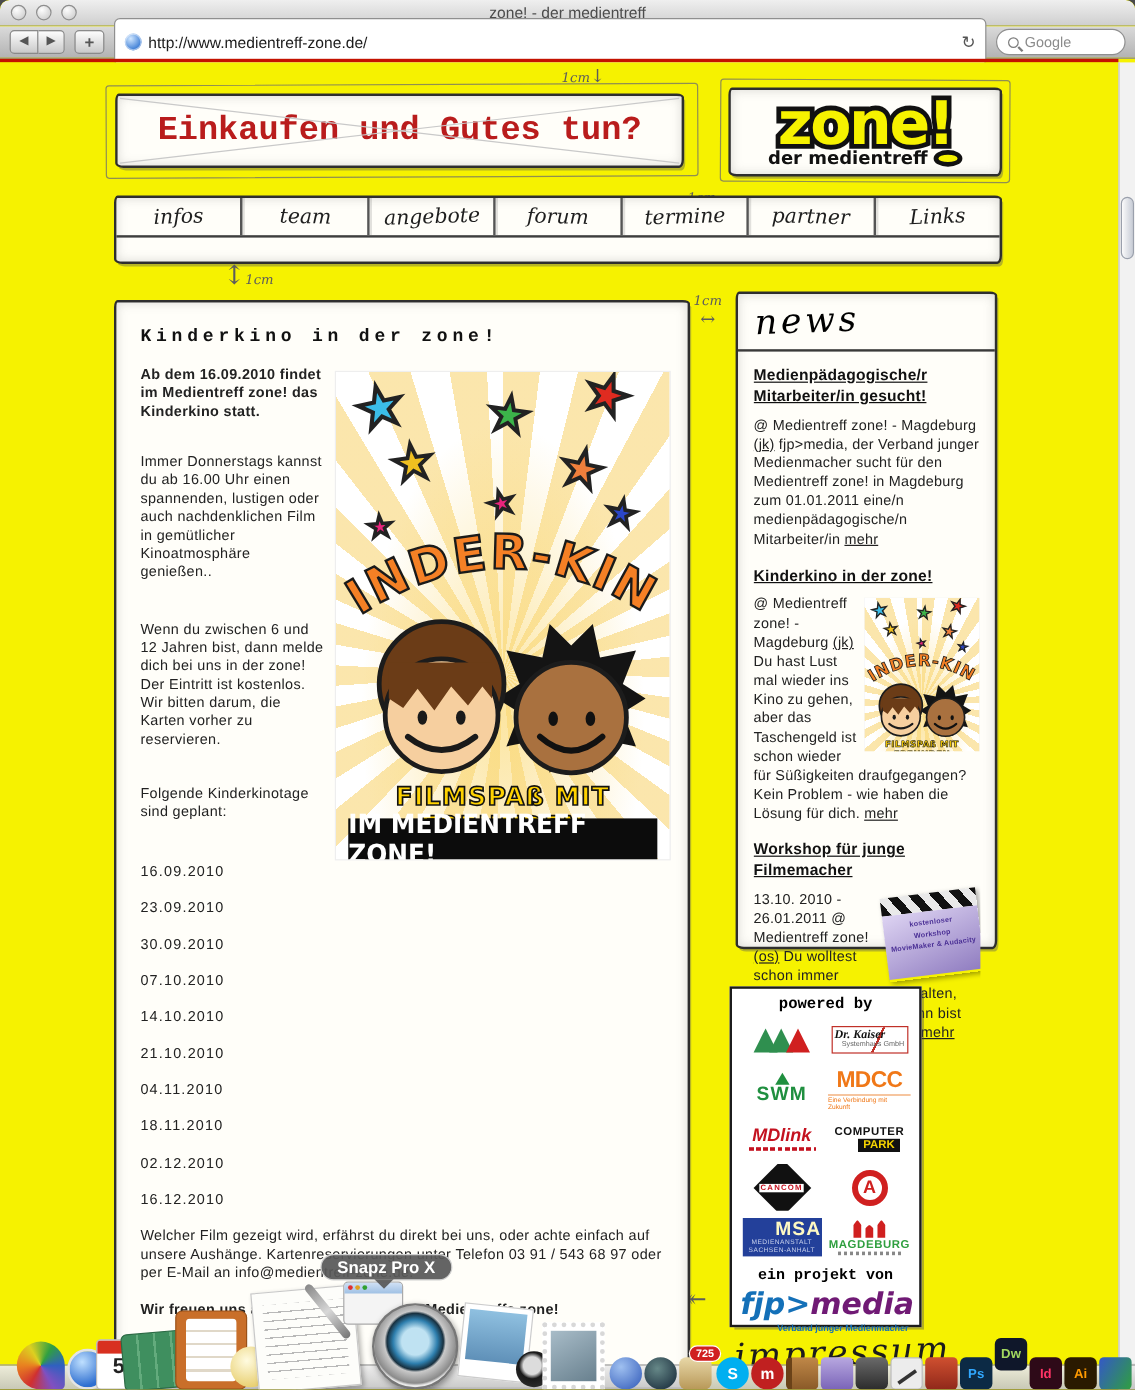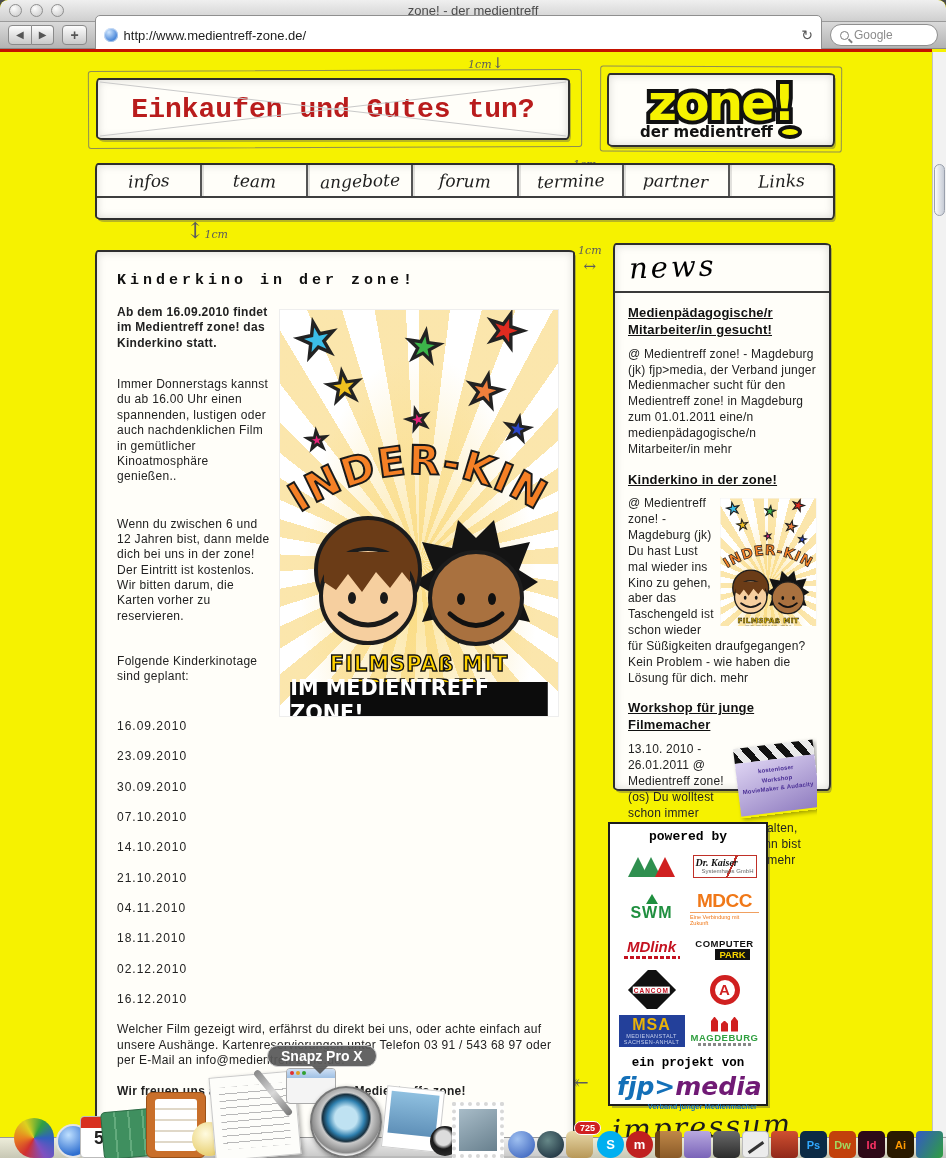--- a/index.html
+++ b/index.html
@@ -96,21 +96,21 @@
 
   
   .news{left:613px;top:191px;width:218px;height:548px;}
   .news-hd{padding:5px 14px 7px;border-bottom:2px solid #3a3a3a;}
   .news-hd span{display:inline-block;font:italic 29px "DejaVu Serif",serif;letter-spacing:3px;transform:rotate(-2deg);}
   .news-bd{padding:12px 12px 6px 13px;}
   .nitem{margin-bottom:14px;overflow:hidden;}
   .nt{font-weight:700;font-size:13px;text-decoration:underline;letter-spacing:.2px;
      color:#111;margin-bottom:8px;line-height:1.3;}
   .nb{font-size:12px;line-height:1.32;letter-spacing:.2px;color:#222;}
-  .lnk{cursor:pointer;}
+  .lnk{text-decoration:underline;cursor:pointer;}
   .older{font-weight:700;font-size:12.5px;text-decoration:underline;margin:16px 0 8px;cursor:pointer;}
   .mini-wrap{width:97px;height:128px;overflow:hidden;float:right;margin:2px 0 4px 6px;}
   .mini-wrap .poster{transform:scale(.345);transform-origin:0 0;}
   .clapper{float:right;width:80px;height:70px;margin:2px 0 4px 6px;transform:rotate(-7deg);
     box-shadow:2px 2px 4px rgba(0,0,0,.35);}
   .clap-top{height:15px;background:repeating-linear-gradient(55deg,#111 0 7px,#e9e9e9 7px 14px);}
   .clap-body{height:53px;background:linear-gradient(160deg,#ddd3f2,#8f7cc0);text-align:center;
     color:#4a2f95;font-size:6px;font-weight:700;padding-top:6px;line-height:1.6;}
 
   
@@ -130,21 +130,21 @@
   .mdl-t{font:italic 900 15px "Liberation Sans";color:#c41220;}
   .mdl-u{width:56px;height:3px;margin-top:1px;
     background:repeating-linear-gradient(90deg,#c41220 0 4px,transparent 4px 6px);}
   .cp1{font:900 9.5px "Liberation Sans";color:#111;letter-spacing:.5px;}
   .cp2{font:900 9.5px "Liberation Sans";color:#f7d400;background:#111;padding:0 4px;margin-left:16px;}
   .cc-d{width:34px;height:34px;background:#111;transform:rotate(45deg);display:flex;align-items:center;justify-content:center;}
   .cc-s{transform:rotate(-45deg);background:#fff;padding:0 1px;font:900 6.5px "Liberation Sans";color:#c41220;letter-spacing:1px;}
   .afa{width:30px;height:30px;border:5px solid #d02020;border-radius:50%;display:flex;align-items:center;justify-content:center;
        font:900 15px "Liberation Sans";color:#d02020;}
   .msa{background:#23409a;width:66px;padding:2px 0;text-align:center;}
-  .msa .l1{font:900 16px "Liberation Sans";color:#eab308;letter-spacing:1px;line-height:1;}
+  .msa .l1{font:900 16px "Liberation Sans";color:#fef9c3;letter-spacing:1px;line-height:1;text-align:right;}
   .msa .l2{font-size:5.5px;color:#c6d0ec;letter-spacing:.4px;}
   .mgd-tw{display:flex;gap:3px;align-items:flex-end;height:16px;}
   .mgd-tw i{display:block;width:7px;height:15px;background:#d02020;
     clip-path:polygon(50% 0,100% 30%,100% 100%,0 100%,0 30%);}
   .mgd-t{font:900 9.5px "Liberation Sans";color:#2f9f3f;letter-spacing:.5px;}
   .mgd-s{width:54px;height:3px;background:repeating-linear-gradient(90deg,#888 0 3px,transparent 3px 5px);}
   .prj{text-align:center;font:700 12.5px "Liberation Mono",monospace;margin:6px 0 2px;}
   .fjp-row{text-align:center;line-height:1;}
   .fjp-b{font:italic 900 25px "DejaVu Sans",sans-serif;color:#1470b8;}
   .fjp-k{font:italic 900 25px "DejaVu Sans",sans-serif;color:#701a75;}
@@ -530,21 +530,21 @@
   <div class="di smallci" style="left:597px;bottom:0;background:#00aff0;">S</div>
   <div class="di smallci" style="left:626px;bottom:0;background:#c02020;">m</div>
   <div class="di" style="left:655px;bottom:0;width:27px;height:27px;border-radius:4px;background:linear-gradient(#c08848,#8a5a28);border-left:5px solid #6a4218;"></div>
   <div class="di" style="left:684px;bottom:0;width:27px;height:27px;border-radius:4px;background:linear-gradient(#b8a8e0,#7a64b8);"></div>
   <div class="di" style="left:713px;bottom:0;width:27px;height:27px;border-radius:5px;background:linear-gradient(#6a6a6a,#2c2c2c);"></div>
   <div class="di" style="left:742px;bottom:0;width:27px;height:27px;border-radius:4px;background:#ececec;border:1px solid #bbb;">
     <div style="position:absolute;left:4px;top:14px;width:18px;height:3px;background:#333;transform:rotate(-35deg);"></div>
   </div>
   <div class="di" style="left:771px;bottom:0;width:27px;height:27px;border-radius:4px;background:linear-gradient(#d05030,#90281a);"></div>
   <div class="di adobe" style="left:800px;bottom:0;background:#0c2a45;color:#31a8ff;">Ps</div>
-  <div class="di adobe" style="left:829px;bottom:0;background:#c2410c;color:#a2d860;">Dw</div>
+  <div class="di adobe" style="left:829px;bottom:16px;background:#0f172a;color:#a2d860;">Dw</div>
   <div class="di adobe" style="left:858px;bottom:0;background:#2e0a18;color:#ff3366;">Id</div>
   <div class="di adobe" style="left:887px;bottom:0;background:#2a1a00;color:#ff9a00;">Ai</div>
   <div class="di" style="left:916px;bottom:0;width:27px;height:27px;border-radius:4px;background:linear-gradient(120deg,#3458c8,#2f9f3f);"></div>
 
   <div class="tooltip">
     <span>Snapz Pro X</span>
     <i class="tt-arrow"></i>
   </div>
 
 </div>

